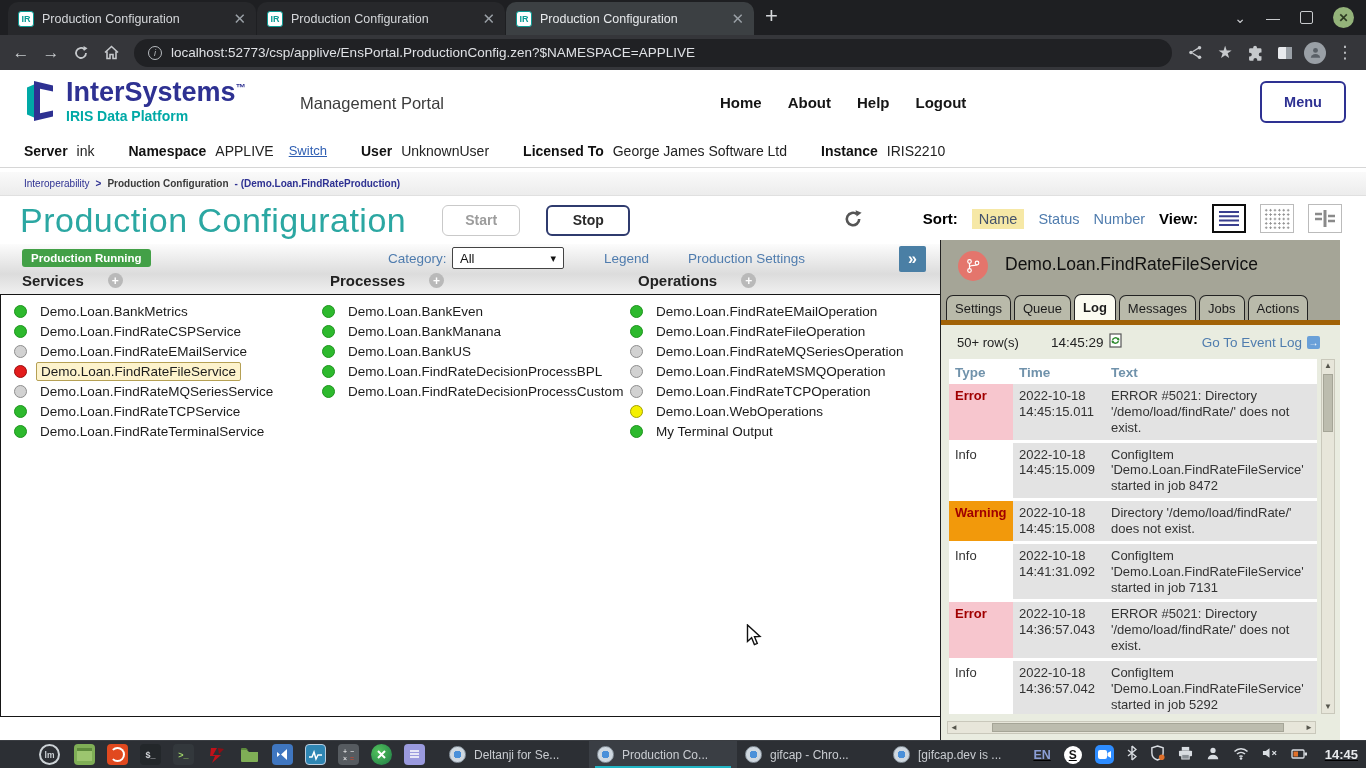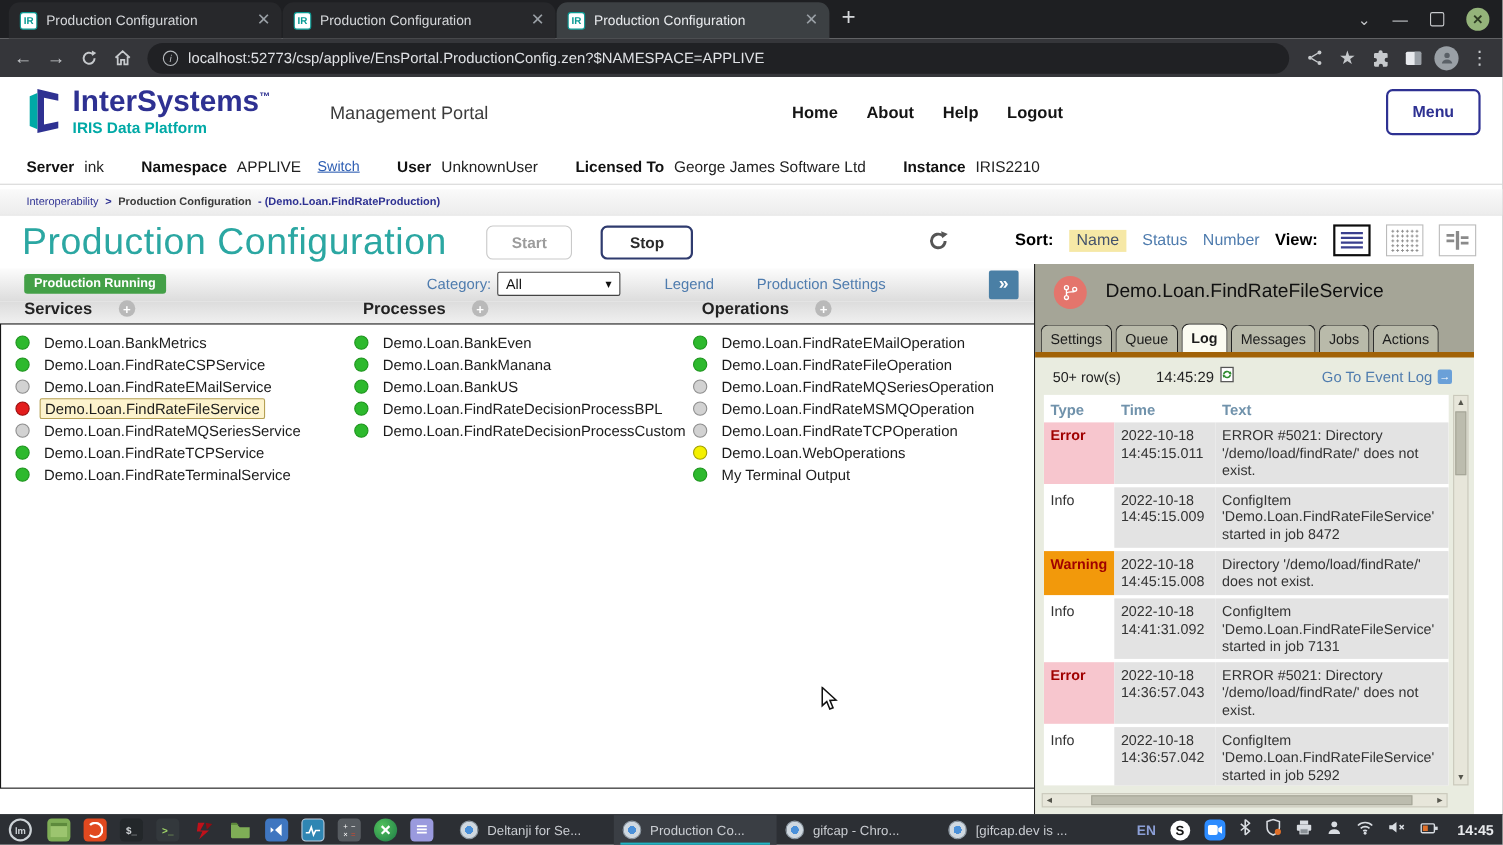--- a/index.html
+++ b/index.html
@@ -108,30 +108,30 @@
   td.c-type[data-type="Warning"]{background:#f2990b;color:#a00000;font-weight:bold;}
   .vscroll{position:absolute;top:34px;right:5px;width:14px;bottom:26px;background:#e7e6da;border:1px solid #c9c8bb;box-sizing:border-box;}
   .vthumb{position:absolute;top:14px;left:1px;right:1px;height:56px;background:#bcbcae;border:1px solid #a5a597;}
   .varrow{position:absolute;left:0;right:0;height:12px;color:#55554c;font-size:8px;text-align:center;line-height:12px;}
   .hscroll{position:absolute;left:6px;right:24px;bottom:6px;height:13px;background:#e7e6da;border:1px solid #c9c8bb;box-sizing:border-box;}
   .hthumb{position:absolute;left:44px;top:1px;bottom:1px;width:290px;background:#bcbcae;border:1px solid #a5a597;}
   .harrow{position:absolute;top:0;bottom:0;width:12px;color:#55554c;font-size:8px;text-align:center;line-height:11px;}
 
   
   .taskbar{position:absolute;bottom:0;left:0;right:0;height:28px;background:#2c2f34;border-top:1px solid #3a3d42;display:flex;align-items:center;box-sizing:border-box;padding:0 8px;}
-  .mint{width:21px;height:21px;border-radius:50%;border:2px solid #ccd2d6;color:#ccd2d6;font-size:8.5px;font-weight:bold;display:flex;align-items:center;justify-content:center;box-sizing:border-box;margin-right:14px;}
+  .mint{width:21px;height:21px;border-radius:50%;border:2px solid #ccd2d6;color:#ccd2d6;font-size:8.5px;font-weight:bold;display:flex;align-items:center;justify-content:center;box-sizing:border-box;margin-right:14px;margin-left:31px;}
   .apps{display:flex;gap:12px;align-items:center;}
   .app{width:21px;height:21px;border-radius:4px;display:flex;align-items:center;justify-content:center;font-size:9px;box-sizing:border-box;}
   .winbtns{display:flex;align-items:center;margin-left:16px;height:28px;}
   .winbtn{width:148px;height:28px;display:flex;align-items:center;gap:8px;padding:0 8px;color:#c9ccd1;font-size:12px;position:relative;box-sizing:border-box;}
   .winbtn .wtitle{white-space:nowrap;overflow:hidden;}
   .winbtn.active{background:#3a3e44;}
   .winbtn.active::after{content:"";position:absolute;left:6px;right:6px;bottom:0;height:3px;background:#21b5c4;}
   .chromeico{width:17px;height:17px;border-radius:50%;background:radial-gradient(circle at 50% 50%, #4a90d9 0 34%, #cfd8e0 35% 100%);flex:0 0 17px;border:1px solid #8e99a3;box-sizing:border-box;}
-  .tray{margin-left:auto;display:flex;align-items:center;gap:13px;}
+  .tray{margin-left:auto;display:flex;align-items:center;gap:13px;text-decoration:underline;}
   .lang{color:#8c9fd6;font-weight:bold;font-size:12.5px;}
   .skype{width:18px;height:18px;border-radius:50%;background:#fff;color:#141414;font-weight:bold;font-size:12px;display:flex;align-items:center;justify-content:center;}
   .zoomapp{width:19px;height:19px;border-radius:5px;background:#2d8cff;display:flex;align-items:center;justify-content:center;}
   .clock{color:#e8eaed;font-size:13px;font-weight:bold;margin-left:4px;}
 
   .cursor{position:absolute;left:746px;top:624px;}
 </style>
 </head>
 <body>
 

